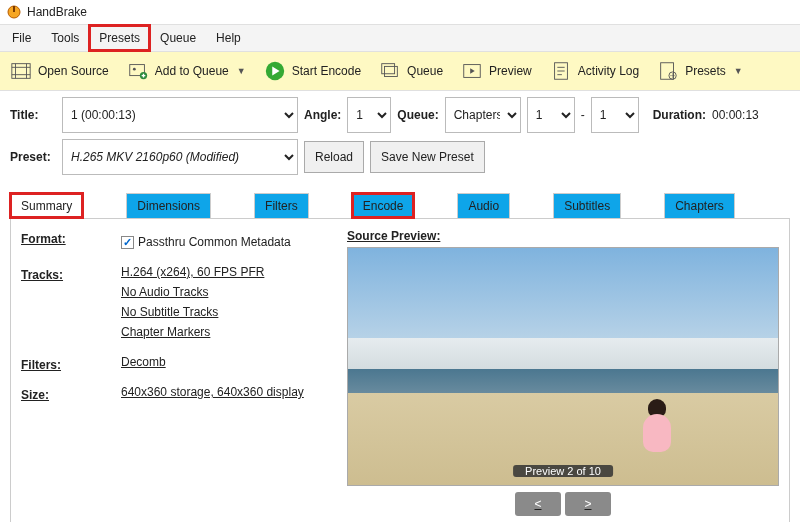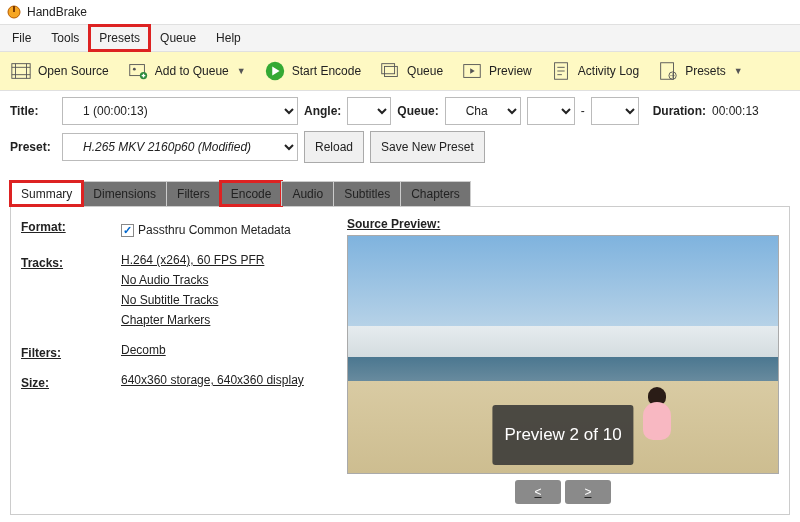--- a/index.html
+++ b/index.html
@@ -11,43 +11,43 @@
 .menubar .menu-item { padding: 6px 10px; cursor: default; }
 .ann-red { outline: 3px solid #d22; outline-offset: -2px; }
 .toolbar { display: flex; align-items: center; background: #fef9c3; border-bottom:1px solid #e0e0e0; padding: 4px 4px; gap: 6px; }
 .tbtn { display: inline-flex; align-items: center; gap: 6px; padding: 4px 6px; cursor: default; }
 .tbtn svg { width: 22px; height: 22px; }
 .tbtn .caret { font-size: 9px; color:#555; margin-left:2px; }
 .section { padding: 6px 10px; }
 .row { display: flex; align-items: center; gap: 6px; margin-bottom: 6px; }
 .lbl { font-weight: 700; }
 .gray { color: #888; }
-select, input[type=text] { border: 1px solid #bbb; background: #fff; padding: 2px 16px; height: 28px; }
+select, input[type=text] { border: 1px solid #bbb; background: #fff; padding: 2px 4px; height: 36px; }
 .btn { border: 1px solid #aaa; background: #f0f0f0; padding: 3px 10px; height: 32px; cursor: default; }
-.tabs { display: flex; border-bottom: 1px solid #ccc; margin: 6px 10px 0 10px; }
-.tab { padding: 5px 10px; border: 1px solid #ccc; border-bottom: none; background: #737373; cursor: default; margin-right: -1px; }
+.tabs { display: flex; border-bottom: 1px solid #ccc; margin: 6px 10px 0 10px; gap: 44px; }
+.tab { padding: 5px 10px; border: 1px solid #ccc; border-bottom: none; background: #0ea5e9; cursor: default; margin-right: -1px; }
 .tab.active { background: #fff; position: relative; z-index:1; }
 .content { display: flex; padding: 10px; gap: 16px; border:1px solid #ccc; margin:0 10px 10px 10px; border-top:none; height:308px; background:#fff;text-decoration:underline;}
 .left { flex: 0 0 310px; }
 .left .row2 { display: flex; margin-bottom: 10px; }
 .left .fieldlabel { flex: 0 0 100px; font-weight: 700; padding-top:3px; }
 .left .fieldbody { flex: 1; }
 .left .fieldbody div { margin-bottom: 6px; }
 .checkbox { display:inline-flex; align-items:center; gap:4px; }
 .checkbox .box { width:13px; height:13px; border:1px solid #888; display:inline-flex; align-items:center; justify-content:center; color:#06c; font-size:11px; font-weight:bold; }
 .right { flex: 1; display:flex; flex-direction:column; }
 .preview { flex:1; border:1px solid #aaa; position:relative; overflow:hidden; }
 .preview .sky { position:absolute; inset:0 0 58% 0; background:linear-gradient(#7fb3de,#bcd5e8); }
 .preview .cloud { position:absolute; top:38%; left:0; right:0; height:18%; background:linear-gradient(#e6ecef,#cdd6d9); }
 .preview .sea  { position:absolute; top:51%; left:0; right:0; height:12%; background:linear-gradient(#4b7790,#6d8ea0); }
 .preview .beach{ position:absolute; top:61%; left:0; right:0; bottom:0; background:linear-gradient(#d9cba3,#cdbd90); }
 .preview .figure { position:absolute; right:24%; bottom:12%; width:36px; height:58px; }
 .preview .figure .hair { width:18px; height:18px; background:#2a1c16; border-radius:50% 50% 40% 40%; margin:0 auto; }
 .preview .figure .body { width:28px; height:38px; background:#f8b8c2; border-radius:14px 14px 10px 10px; margin:-3px auto 0; }
-.preview .badge { position:absolute; bottom:8px; left:50%; transform:translateX(-50%); background:rgba(50,50,50,.85); color:#fff; padding:20px 12px; border-radius:3px; font-size:17px; }
+.preview .badge { position:absolute; bottom:8px; left:50%; transform:translateX(-50%); background:rgba(50,50,50,.85); color:#fff; padding:0 12px; border-radius:3px; font-size:11px; }
 .nav { display:flex; justify-content:center; gap:4px; margin-top:6px; }
 .nav .nbtn { width:46px; height:24px; background:#8a8a8a; color:#fff; display:flex; align-items:center; justify-content:center; border-radius:3px; cursor:default; }
 </style>
 </head>
 <body>
 
 <div class="titlebar">
   <span class="logo">
       <svg viewBox="0 0 16 16">
         <circle cx="8" cy="8" r="6" fill="#f6a623" stroke="#b85c00"></circle>

